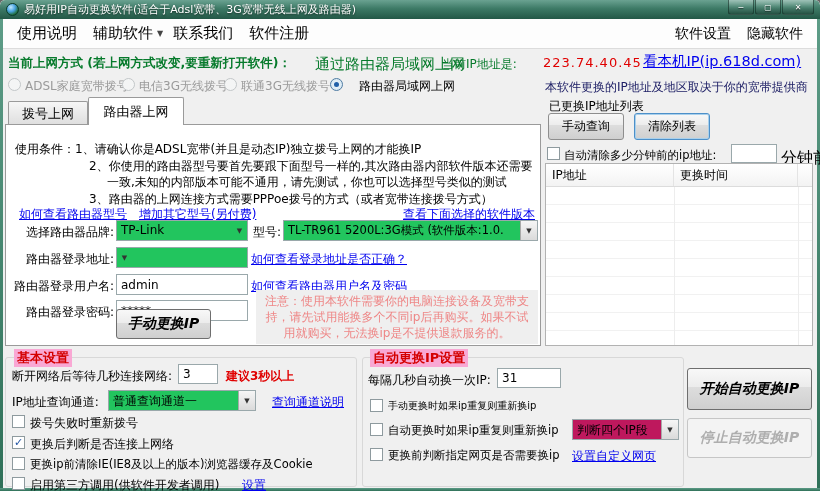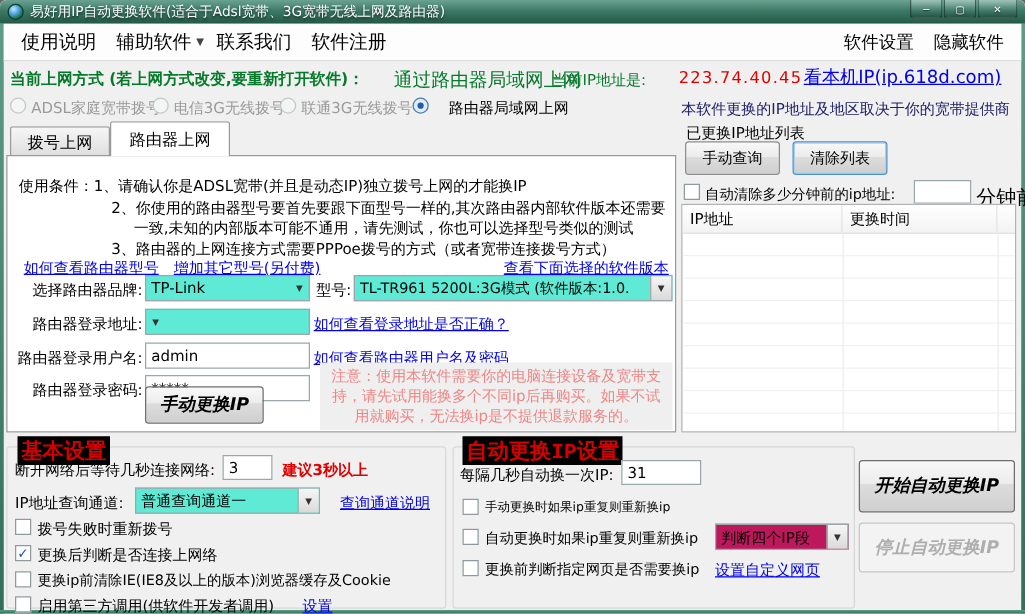--- a/index.html
+++ b/index.html
@@ -61,21 +61,21 @@
   
   .btn7 { border:1px solid #8e8e8e; border-radius:3px; cursor:pointer;
     background:linear-gradient(to bottom,#f8f8f8,#ececec 45%,#dddddd 46%,#cfcfcf);
     display:flex; align-items:center; justify-content:center; font-size:12px; }
   .btn7.big { font-size:14px; font-weight:bold; border-color:#6e6e6e;font-style:italic; }
   .btn7.focusblue { border:1px solid #4d90c9; box-shadow:0 0 0 1px #a9d0ec inset; }
   .btn7.disabled { background:#f3f3f3; border-color:#c6c6c6; color:#aeaeae; box-shadow:none; cursor:default; }
 
   
   .tinput { border:1px solid #9aa8ab; background:#fff; font:12px "DejaVu Sans","Liberation Sans",sans-serif; padding:1px 4px; }
-  .combo { border:1px solid #9aa8ab; background:#5eead4; display:flex; align-items:stretch; cursor:pointer; }
+  .combo { border:1px solid #9aa8ab; background:#22c55e; display:flex; align-items:stretch; cursor:pointer; }
   .combo.white { background:#be185d;justify-content:space-between; }
   .combo .val { flex:1; padding:2px 4px; white-space:nowrap; overflow:hidden; }
   .combo .dbtn { width:17px; border-left:1px solid #a9a9a9;
     background:linear-gradient(to bottom,#f6f6f6,#dadada); display:flex; align-items:center; justify-content:center;
     font-size:7px; color:#333; }
   .combo.flat .dbtn { border-left:none; background:transparent; width:15px; }
 
   
   .tab { position:absolute; border:1px solid #9a9a9a; border-bottom:none; border-radius:2px 2px 0 0;
     display:flex; align-items:center; justify-content:center; font-size:13px; cursor:pointer; }
@@ -86,21 +86,21 @@
 
   
   .table { position:absolute; left:545px; top:163px; width:268px; height:183px; background:#fff; border:1px solid #b2b2b2; overflow:hidden; }
   .thead { display:flex; height:23px; background:linear-gradient(#ffffff,#f3f3f3); border-bottom:1px solid #dcdcdc; }
   .th { padding:3px 6px; border-right:1px solid #e4e4e4; font-size:12px; cursor:pointer; }
   .trow { height:18px; border-bottom:1px solid #f1f1f1; }
   .colline { position:absolute; top:23px; bottom:0; width:1px; background:#ededed; }
 
   
   .gbox { position:absolute; border:1px solid #d8d8d8; border-radius:3px; background:#f0f0f0; }
-  .gtitle { position:absolute; color:#D40000; font-weight:bold; font-size:17px; background:#000000; padding:0 3px; white-space:nowrap;font-family:Liberation Mono, monospace; }
+  .gtitle { position:absolute; color:#D40000; font-weight:bold; font-size:13px; background:#f9a8d4; padding:0 3px; white-space:nowrap; }
 </style>
 </head>
 <body>
 
 <div id="win">
 
   
   <div class="titlebar">
     <span class="applogo"></span>
     <span class="apptitle">易好用IP自动更换软件(适合于Adsl宽带、3G宽带无线上网及路由器)</span>

